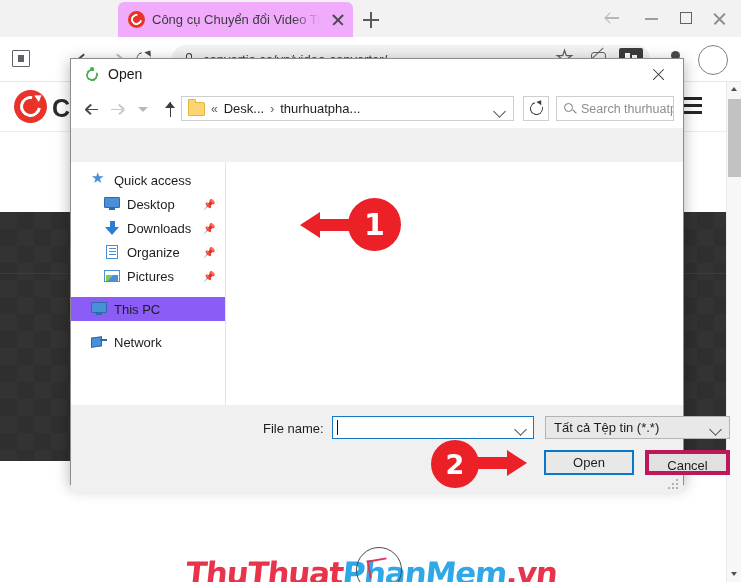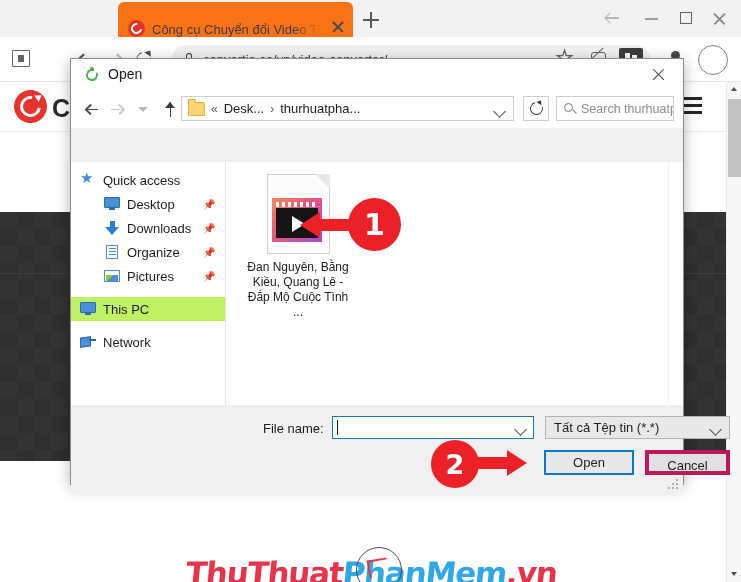--- a/index.html
+++ b/index.html
@@ -33,22 +33,22 @@
   .coccoc-logo:after{
     content:"";position:absolute;left:9px;top:1px;width:4px;height:5px;
     background:#4caf50;border-radius:50% 50% 0 0;
   }
   .coccoc-text{
     color:#fff;font-size:15px;font-weight:bold;letter-spacing:-0.3px;
     font-family:"DejaVu Sans",sans-serif;
   }
   .tab{
     position:absolute;left:118px;top:2px;width:235px;height:35px;
-    background:#f97316;border-radius:6px 6px 0 0;
-    display:flex;align-items:flex-end;padding:0 4px 0 10px;box-sizing:border-box;gap:7px;
+    background:#f0abfc;border-radius:6px 6px 0 0;
+    display:flex;align-items:center;padding:0 4px 0 10px;box-sizing:border-box;gap:7px;
   }
   .tab-favicon{
     width:17px;height:17px;border-radius:50%;flex:0 0 auto;
     background:#e8332a;position:relative;
   }
   .tab-favicon:before{
     content:"";position:absolute;left:3px;top:3px;width:11px;height:11px;
     border:2px solid #fff;border-radius:50%;border-right-color:transparent;
     box-sizing:border-box;transform:rotate(-35deg);
   }
@@ -397,25 +397,25 @@
     background:#1e7bc4;color:#fff;font-size:13px;font-weight:bold;text-align:center;line-height:19px;
   }
 
   
   .dlg-body{position:absolute;left:0;top:103px;width:612px;height:243px;background:#fff;}
   .sidebar{
     position:absolute;left:0;top:0;width:155px;height:243px;background:#fff;
     border-right:1px solid #e4e4e4;padding-top:6px;box-sizing:border-box;
   }
   .sb-item{
-    position:relative;height:24px;display:flex;align-items:center;gap:7px;padding-left:9px;
+    position:relative;height:24px;display:flex;align-items:center;gap:7px;padding-left:20px;
     font-size:13px;color:#1d1d1d;box-sizing:border-box;
   }
   .sb-item.indent{padding-left:33px;}
-  .sb-item.selected{background:#bef264;}
+  .sb-item.selected{background:#8b5cf6;}
   .sb-item.group{margin-top:9px;}
   .pin{
     position:absolute;right:12px;top:7px;width:10px;height:11px;color:#9a9a9a;font-size:10px;
   }
   .ic{width:16px;height:14px;position:relative;flex:0 0 auto;}
   .ic-star:before{
     content:"★";position:absolute;left:0;top:-4px;font-size:15px;color:#4a90d9;
   }
   .ic-monitor:before{
     content:"";position:absolute;left:0;top:0px;width:16px;height:11px;background:#4a90d9;
@@ -686,35 +686,20 @@
       <div class="sb-item selected group">
         <span class="ic ic-monitor"></span>
         <span>This PC</span>
       </div>
       <div class="sb-item group">
         <span class="ic ic-net"></span>
         <span>Network</span>
       </div>
     </div>
 
-    <div class="filelist">
-      <div class="file-item">
-        <div class="file-thumb">
-          <div class="file-fold"></div>
-          <div class="vid-icon">
-            <div class="vid-strip"></div>
-            <div class="vid-screen">
-              <div class="vid-play"></div>
-            </div>
-          </div>
-        </div>
-        <div class="file-name">Đan Nguyên, Bằng Kiều, Quang Lê - Đắp Mộ Cuộc Tình ...</div>
-      </div>
-      <div class="list-scroll"></div>
-    </div>
 
   </div>
 
   <div class="dlg-footer">
     <div class="fn-label">File name:</div>
     <div class="fn-input">
       <span class="fn-caret"></span>
       <span></span>
       <span class="fn-arrow"></span>
     </div>

